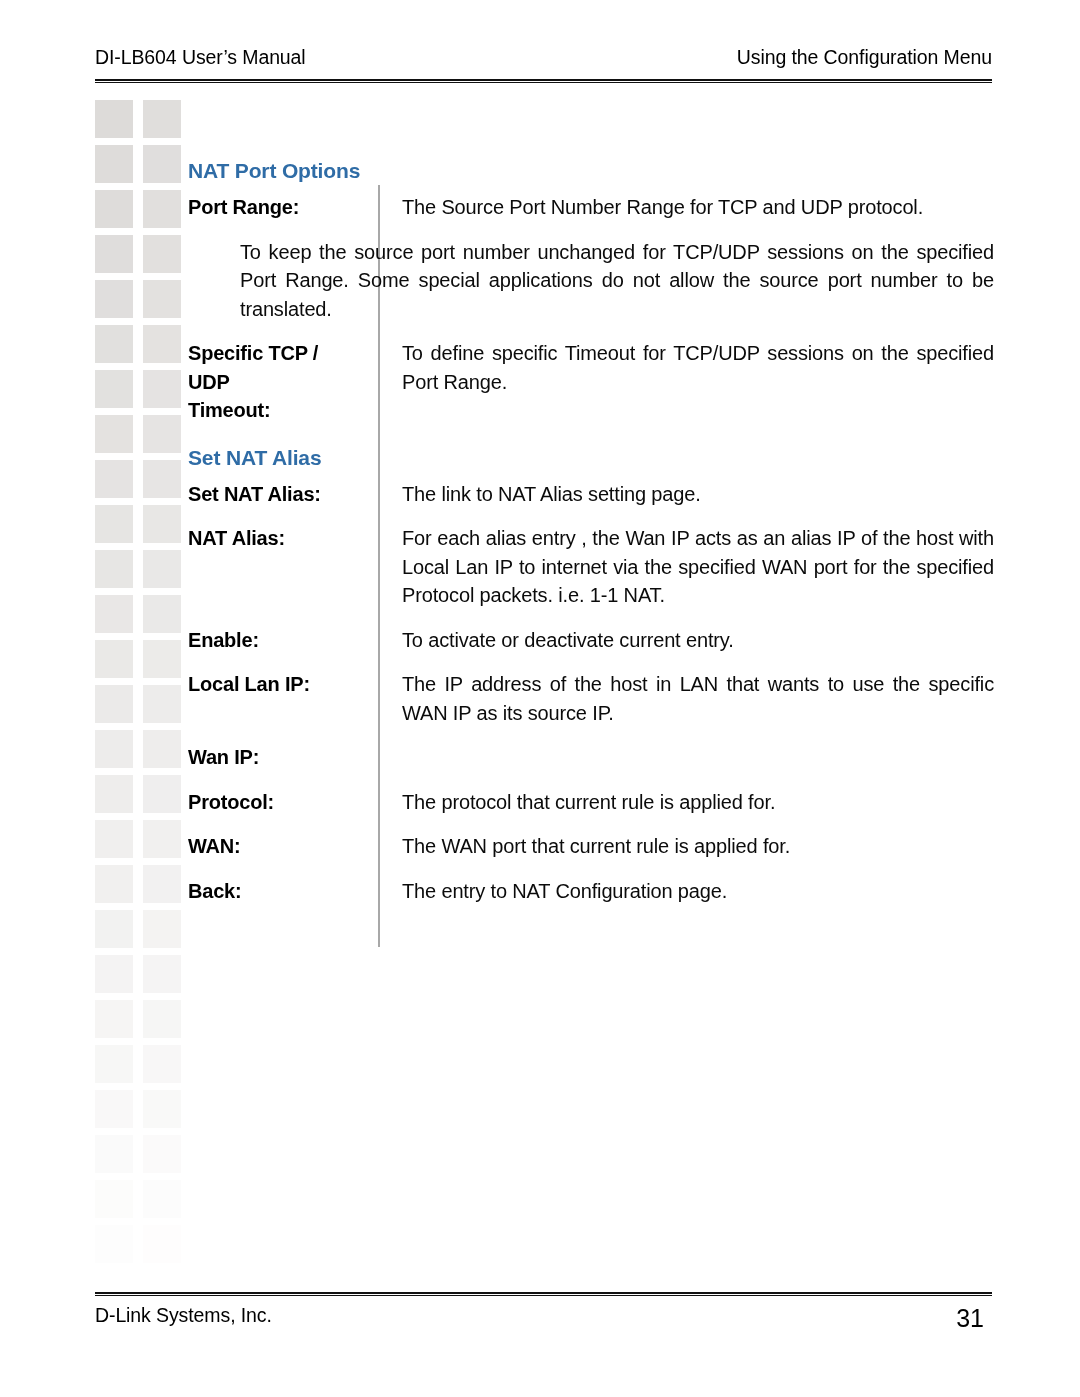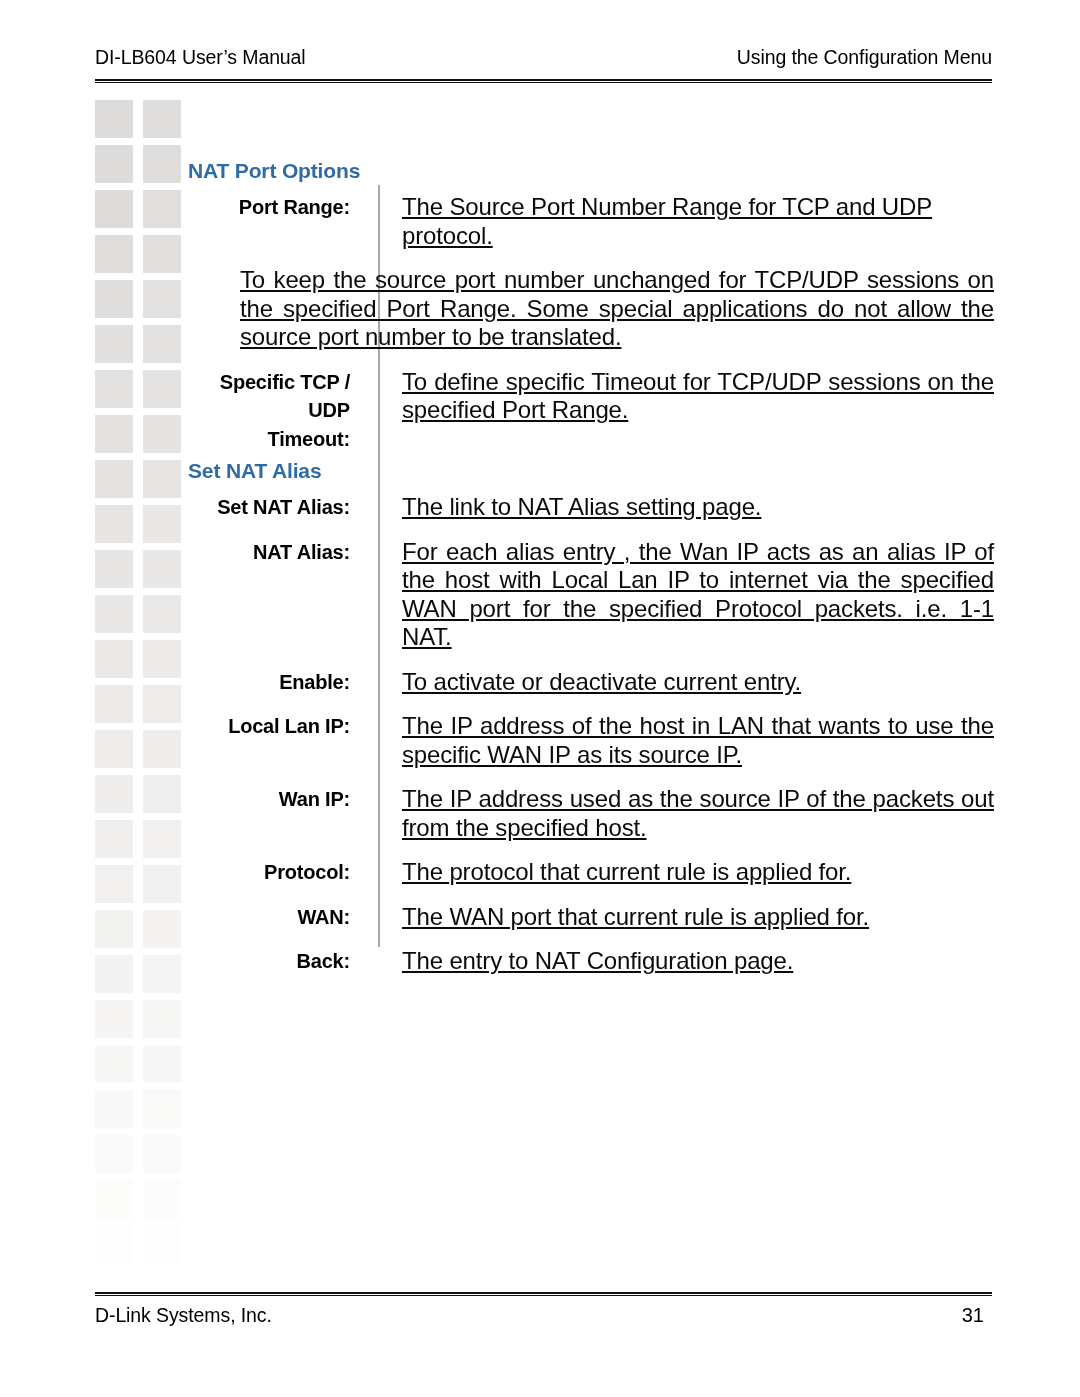--- a/index.html
+++ b/index.html
@@ -97,21 +97,21 @@
     left: 0;
     top: 12px;
     font-size: 19.5px;
     letter-spacing: -0.1px;
     white-space: nowrap;
   }
   .ftr-right {
     position: absolute;
     right: 8px;
     top: 12px;
-    font-size: 20px;
+    font-size: 25px;
     white-space: nowrap;
   }
 
   
   .content {
     position: absolute;
     left: 188px;
     top: 160px;
     width: 806px;
   }
@@ -126,49 +126,48 @@
   }
 
   .section-heading {
     font-size: 21px;
     font-weight: bold;
     color: #2f6ca6;
     letter-spacing: -0.15px;
     margin: 0;
     line-height: 1.05;
   }
-  .sec-gap-top { margin-top: 7px; }
+  .sec-gap-top { margin-top: 22px; }
 
   .row {
     display: flex;
     align-items: flex-start;
     margin-top: 16px;
   }
   .row-tight { margin-top: 11px; }
 
   .row-label {
     width: 162px;
     flex: 0 0 162px;
-    text-align: right;
+    text-align: left;
     font-size: 20px;
     font-weight: bold;
     line-height: 28.5px;
     letter-spacing: -0.2px;
     padding-right: 0;
     box-sizing: border-box;
     white-space: pre-line;
   }
   .row-desc {
     flex: 1 1 auto;
     margin-left: 52px;
-    font-size: 24px;
+    font-size: 20px;
     line-height: 28.5px;
     letter-spacing: -0.15px;
     color: #0b0b0b;
-    text-decoration: underline;
   }
   .row-desc.justified {
     text-align: justify;
     text-align-last: left;
   }
 </style>
 </head>
 <body>
 
 <div class="deco-margin" id="deco-margin">
@@ -272,21 +271,20 @@
     <div class="row-desc">To activate or deactivate current entry.</div>
   </div>
 
   <div class="row">
     <div class="row-label">Local Lan IP:</div>
     <div class="row-desc justified">The IP address of the host in LAN that wants to use the specific WAN IP as its source IP.</div>
   </div>
 
   <div class="row">
     <div class="row-label">Wan IP:</div>
-    <div class="row-desc justified">The IP address used as the source IP of the packets out from the specified host.</div>
   </div>
 
   <div class="row">
     <div class="row-label">Protocol:</div>
     <div class="row-desc">The protocol that current rule is applied for.</div>
   </div>
 
   <div class="row">
     <div class="row-label">WAN:</div>
     <div class="row-desc">The WAN port that current rule is applied for.</div>

